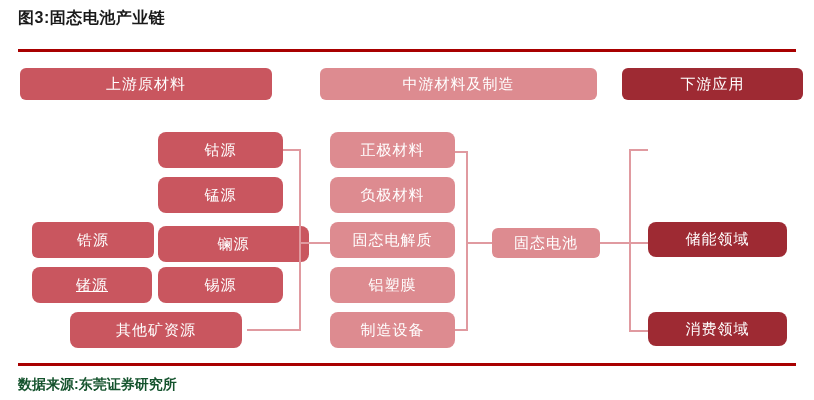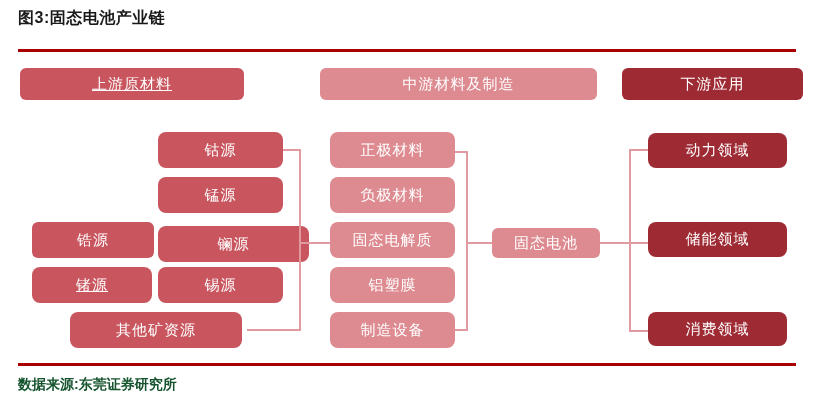--- a/index.html
+++ b/index.html
@@ -57,41 +57,40 @@
   .vline { width: 2px; }
 </style>
 </head>
 <body>
 
 <div id="canvas">
 
   <div class="title">图3:固态电池产业链</div>
   <div class="divider top"></div>
 
-  <div class="node header upstream" style="left:20px; width:224px;text-decoration:underline;">上游原材料</div>
+  <div class="node header upstream" style="left:20px; width:252px;">上游原材料</div>
   <div class="node header midstream" style="left:320px; width:277px;">中游材料及制造</div>
   <div class="node header downstream" style="left:622px; width:181px;">下游应用</div>
 
   <div class="node upstream" style="left:158px; top:132px; width:125px; height:36px;">钴源</div>
   <div class="node upstream" style="left:158px; top:177px; width:125px; height:36px;">锰源</div>
   <div class="node upstream" style="left:32px;  top:222px; width:122px; height:36px;border-radius:6px;">锆源</div>
   <div class="node upstream" style="left:158px; top:226px; width:151px; height:36px;">镧源</div>
   <div class="node upstream" style="left:32px;  top:267px; width:120px; height:36px;text-decoration:underline;">锗源</div>
   <div class="node upstream" style="left:158px; top:267px; width:125px; height:36px;">锡源</div>
   <div class="node upstream" style="left:70px;  top:312px; width:172px; height:36px;">其他矿资源</div>
 
   <div class="node midstream" style="left:330px; top:132px; width:125px; height:36px;">正极材料</div>
   <div class="node midstream" style="left:330px; top:177px; width:125px; height:36px;">负极材料</div>
   <div class="node midstream" style="left:330px; top:222px; width:125px; height:36px;">固态电解质</div>
   <div class="node midstream" style="left:330px; top:267px; width:125px; height:36px;">铝塑膜</div>
   <div class="node midstream" style="left:330px; top:312px; width:125px; height:36px;">制造设备</div>
 
   <div class="node midstream" style="left:492px; top:228px; width:108px; height:30px; border-radius:6px;">固态电池</div>
 
-  <div class="node downstream" style="left:648px; top:133px; width:139px; height:35px;">动力领域</div>
   <div class="node downstream" style="left:648px; top:222px; width:139px; height:35px;">储能领域</div>
   <div class="node downstream" style="left:648px; top:312px; width:139px; height:34px;">消费领域</div>
 
   <div class="line hline" style="left:283px; top:149px; width:18px;"></div>
   <div class="line vline" style="left:299px; top:149px; height:182px;"></div>
   <div class="line hline" style="left:247px; top:329px; width:54px;"></div>
   <div class="line hline" style="left:299px; top:242px; width:31px;"></div>
 
   <div class="line hline" style="left:455px; top:151px; width:13px;"></div>
   <div class="line vline" style="left:466px; top:151px; height:180px;"></div>

